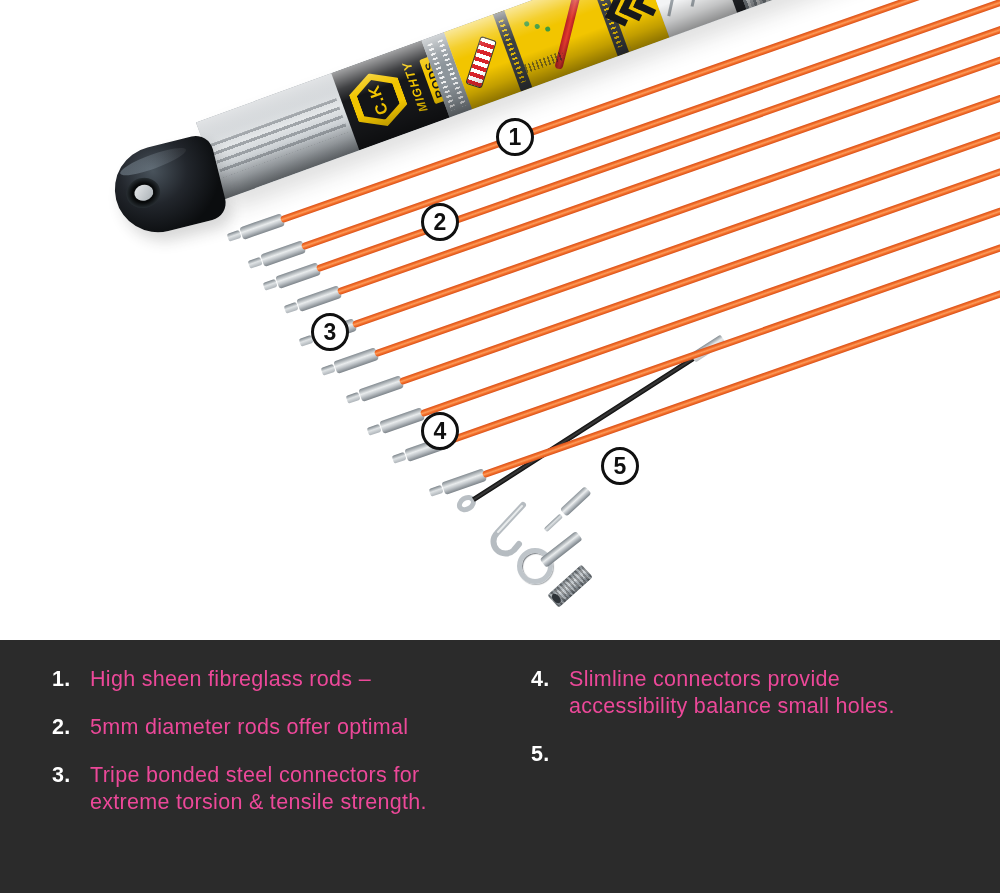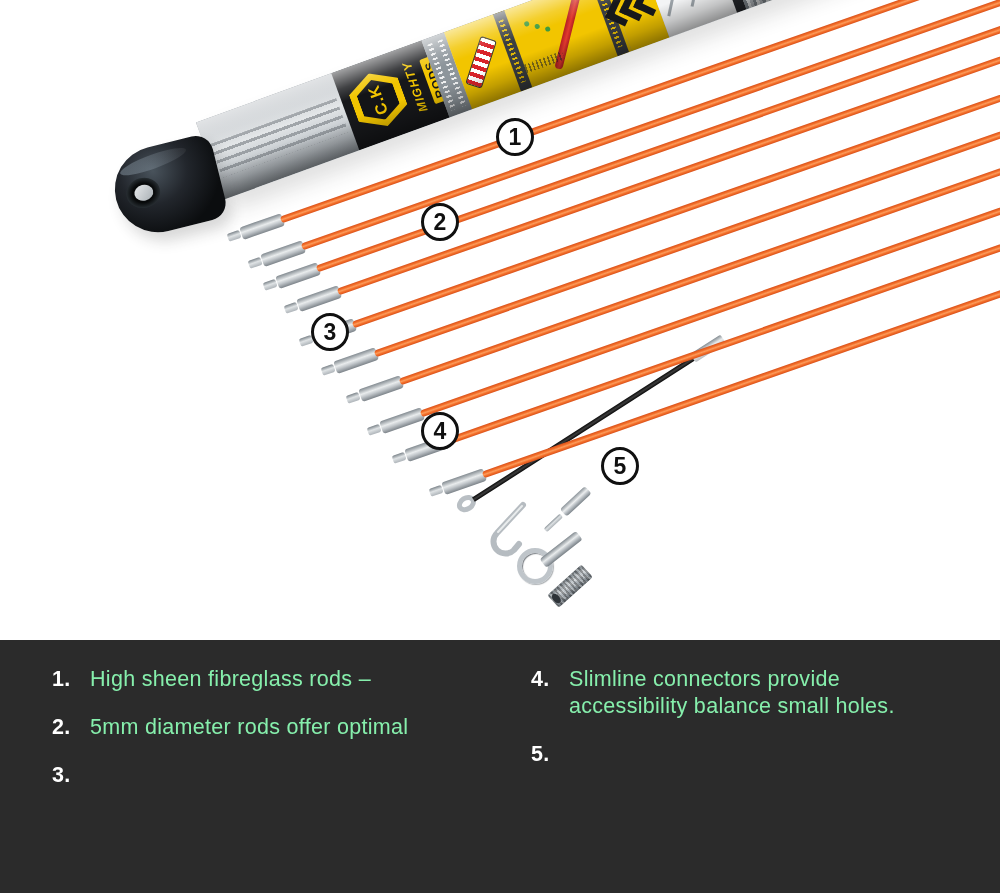--- a/index.html
+++ b/index.html
@@ -116,21 +116,21 @@
   #callouts-layer .callout{position:absolute;width:38px;height:38px;border-radius:50%;background:#fff;
         border:3px solid #101010;box-sizing:border-box;display:flex;align-items:center;justify-content:center;
         font-weight:700;font-size:23px;color:#101010;z-index:40;}
 
   
   .features{display:flex;width:1000px;height:253px;background:#2b2b2b;
         padding:26px 0 0 52px;box-sizing:border-box;}
   .col-left{width:479px;} .col-right{flex:1;}
   .feat{display:flex;margin-bottom:21px;}
   .num{min-width:38px;font-weight:700;font-size:21.5px;color:#fff;line-height:27px;letter-spacing:.3px;}
-  .txt{font-size:21.5px;color:#86efac;line-height:27px;letter-spacing:.3px;font-weight:400;}
+  .txt{font-size:21.5px;color:#ec4899;line-height:27px;letter-spacing:.3px;font-weight:400;}
   .ln{display:block;white-space:nowrap;}
 </style>
 </head>
 <body>
 
 <div class="stage">
 
   <section class="scene">
 
     <div class="tube">
@@ -269,20 +269,24 @@
         </span>
       </div>
       <div class="feat">
         <span class="num">2.</span>
         <span class="txt">
           <span class="ln">5mm diameter rods offer optimal</span>
         </span>
       </div>
       <div class="feat">
         <span class="num">3.</span>
+        <span class="txt">
+          <span class="ln">Tripe bonded steel connectors for</span>
+          <span class="ln">extreme torsion &amp; tensile strength.</span>
+        </span>
       </div>
     </div>
     <div class="col-right">
       <div class="feat">
         <span class="num">4.</span>
         <span class="txt">
           <span class="ln">Slimline connectors provide</span>
           <span class="ln">accessibility balance small holes.</span>
         </span>
       </div>

